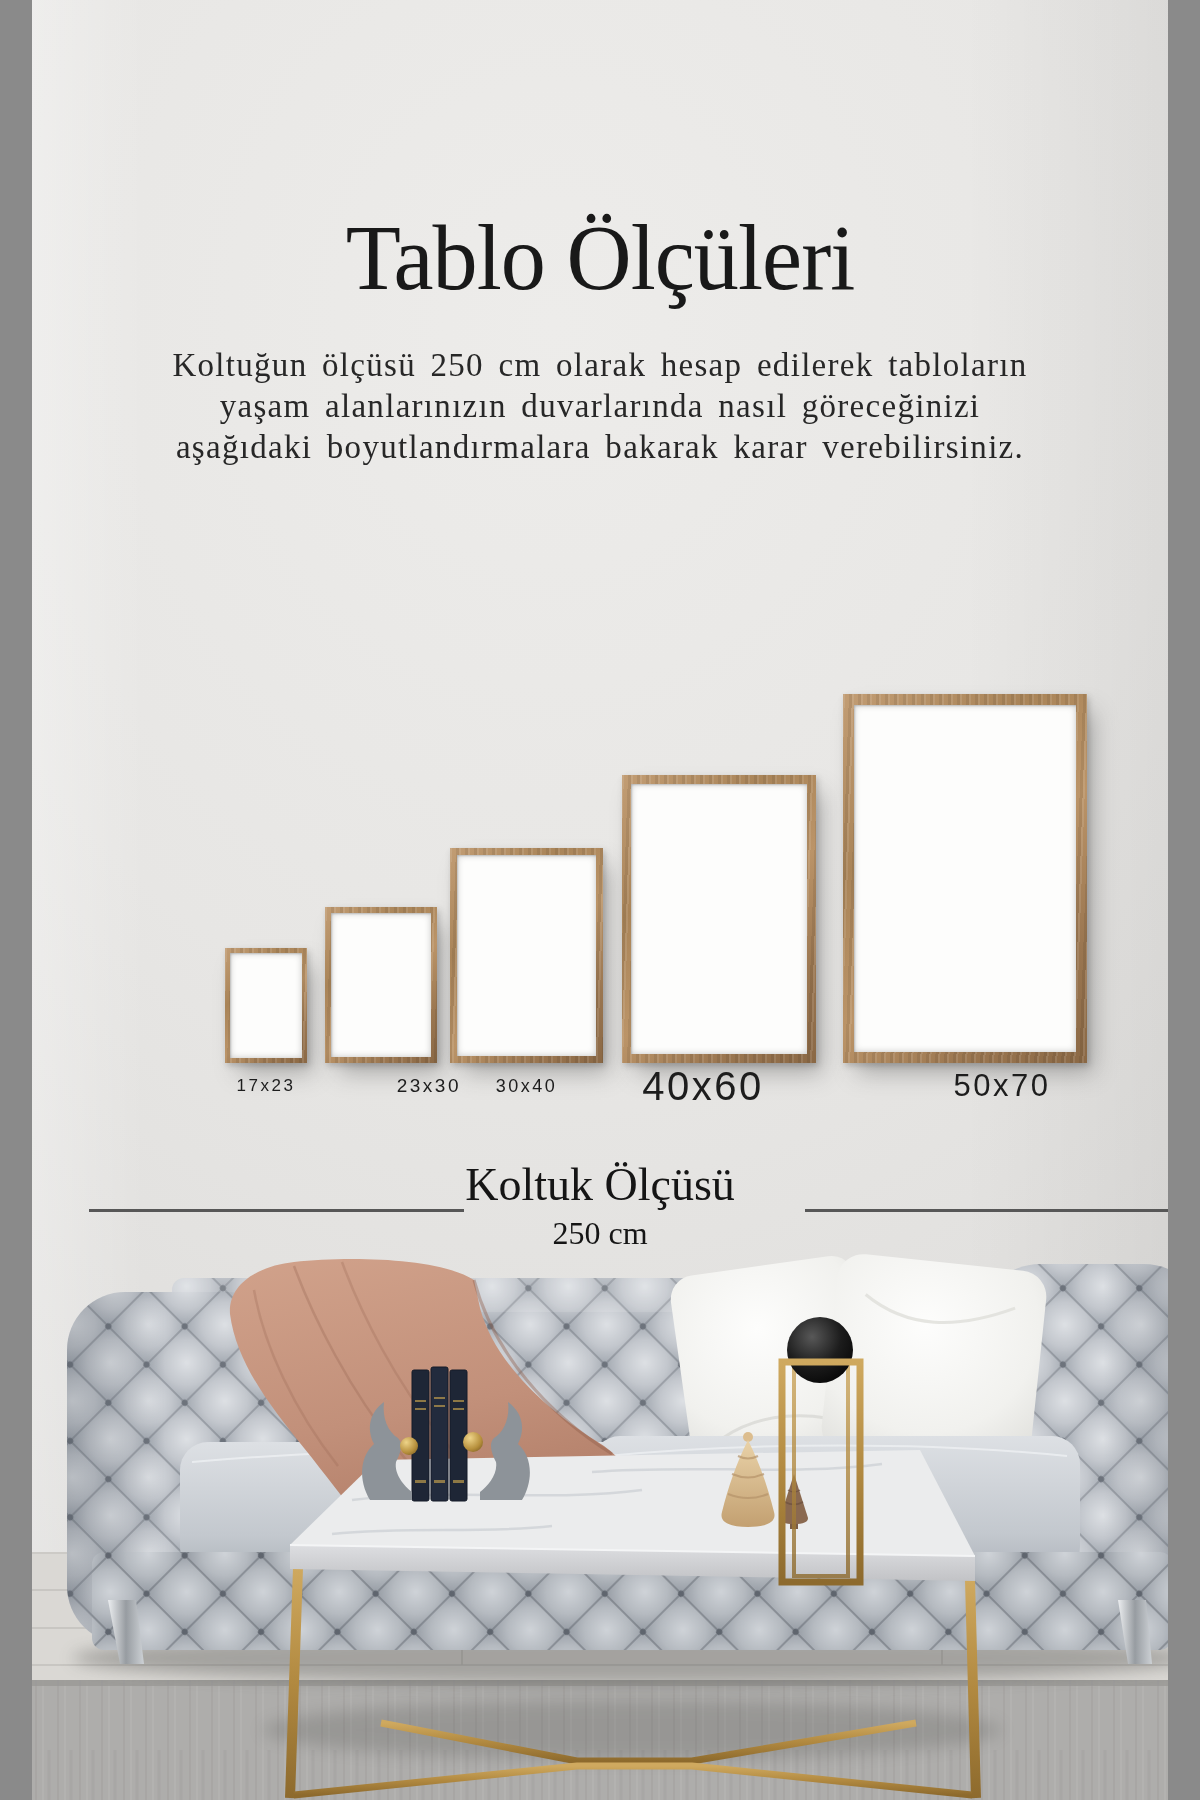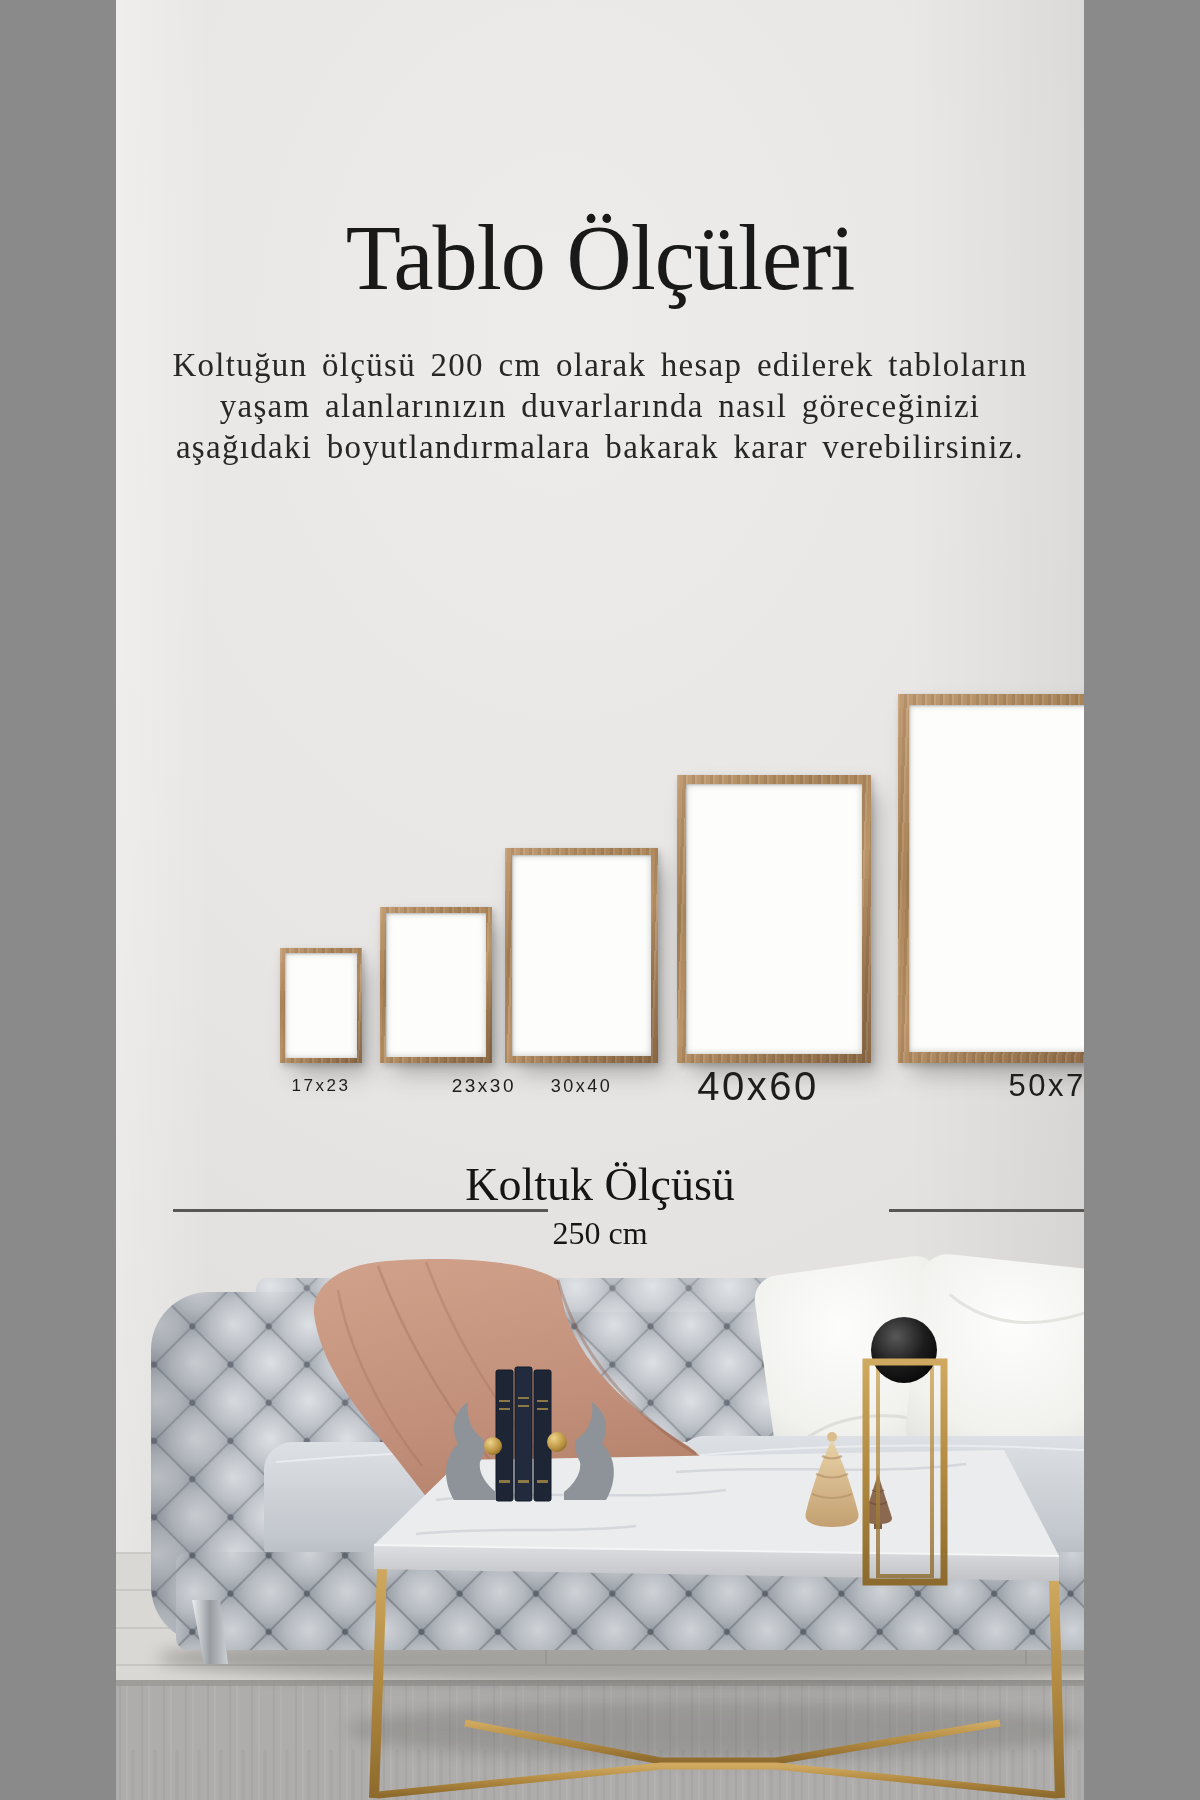--- a/index.html
+++ b/index.html
@@ -1,33 +1,33 @@
 <!DOCTYPE html>
 <html><head>
 <meta charset="utf-8">
 <style>
   html,body{margin:0;padding:0;background:#8a8a8a;}
   .canvas{
-    position:relative;width:968px;height:1800px;margin:0 auto;overflow:hidden;
+    position:relative;width:1136px;height:1800px;margin:0 auto;overflow:hidden;
     background:
       linear-gradient(to right, rgba(255,255,255,.30), rgba(255,255,255,0) 10%, rgba(0,0,0,0) 82%, rgba(0,0,0,.05)),
       radial-gradient(135% 95% at 46% 18%, #edecea 0%, #e7e6e4 42%, #e0dfdd 70%, #d6d5d3 100%);
     font-family:"Liberation Serif", serif;
   }
   .page-title{
     position:absolute;top:142px;left:0;width:100%;text-align:center;
     font-size:93px;font-weight:400;color:#191919;letter-spacing:-1px;
     transform:scaleX(.97);
   }
   .intro{
     position:absolute;top:345px;left:0;width:100%;text-align:center;
     font-size:33px;color:#272727;line-height:41px;letter-spacing:1.3px;word-spacing:5px;
   }
   .intro span{display:block;}
-  .frames-area{position:absolute;inset:0;}
+  .frames-area{position:absolute;inset:0;margin-left:29px;}
   .frame{
     position:absolute;
     background:
       repeating-linear-gradient(92deg, rgba(255,255,255,.10) 0 2px, rgba(0,0,0,0) 2px 6px, rgba(0,0,0,.07) 6px 9px),
       linear-gradient(135deg,#c29d74 0%, #a98458 30%, #bb9468 55%, #9a7650 80%, #8a6845 100%);
     box-shadow:10px 14px 22px -4px rgba(60,60,60,.35), 2px 3px 6px rgba(60,60,60,.25);
   }
   .frame .mat{
     position:absolute;background:#fdfdfc;
     box-shadow:inset 0 0 7px rgba(0,0,0,.22), inset 1px 1px 2px rgba(0,0,0,.18);
@@ -47,21 +47,21 @@
   .scene{position:absolute;left:0;top:1250px;width:1200px;height:550px;}
 </style>
 </head>
 <body>
 
 <div class="canvas">
 
   <h1 class="page-title">Tablo Ölçüleri</h1>
 
   <div class="intro">
-    <span>Koltuğun ölçüsü 200 cm olarak hesap edilerek tabloların</span>
+    <span>Koltuğun ölçüsü 250 cm olarak hesap edilerek tabloların</span>
     <span>yaşam alanlarınızın duvarlarında nasıl göreceğinizi</span>
     <span>aşağıdaki boyutlandırmalara bakarak karar verebilirsiniz.</span>
   </div>
 
   <div class="frames-area">
       <div class="frame" style="left: 164px; top: 948px; width: 82px; height: 115px;">
         <div class="mat" style="inset: 5px;"></div>
       </div>
       <div class="frame-label" style="left: 125px; top: 1068px; font-size: 17px; line-height: 36px;">17x23</div>
       <div class="frame" style="left: 264px; top: 907px; width: 112px; height: 156px;">

